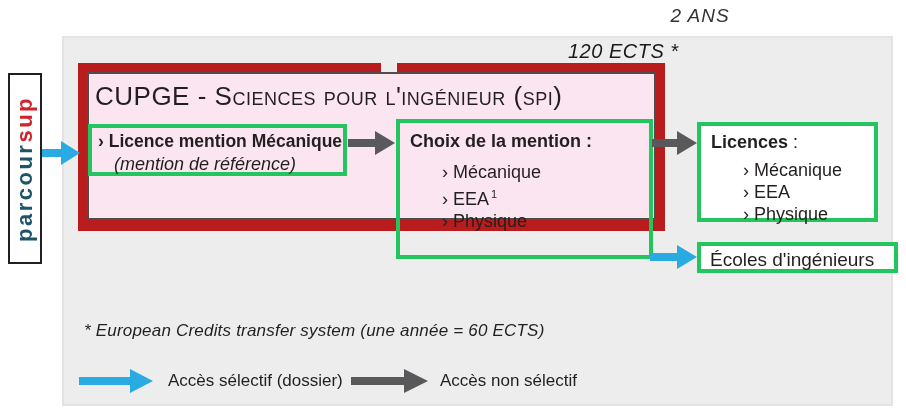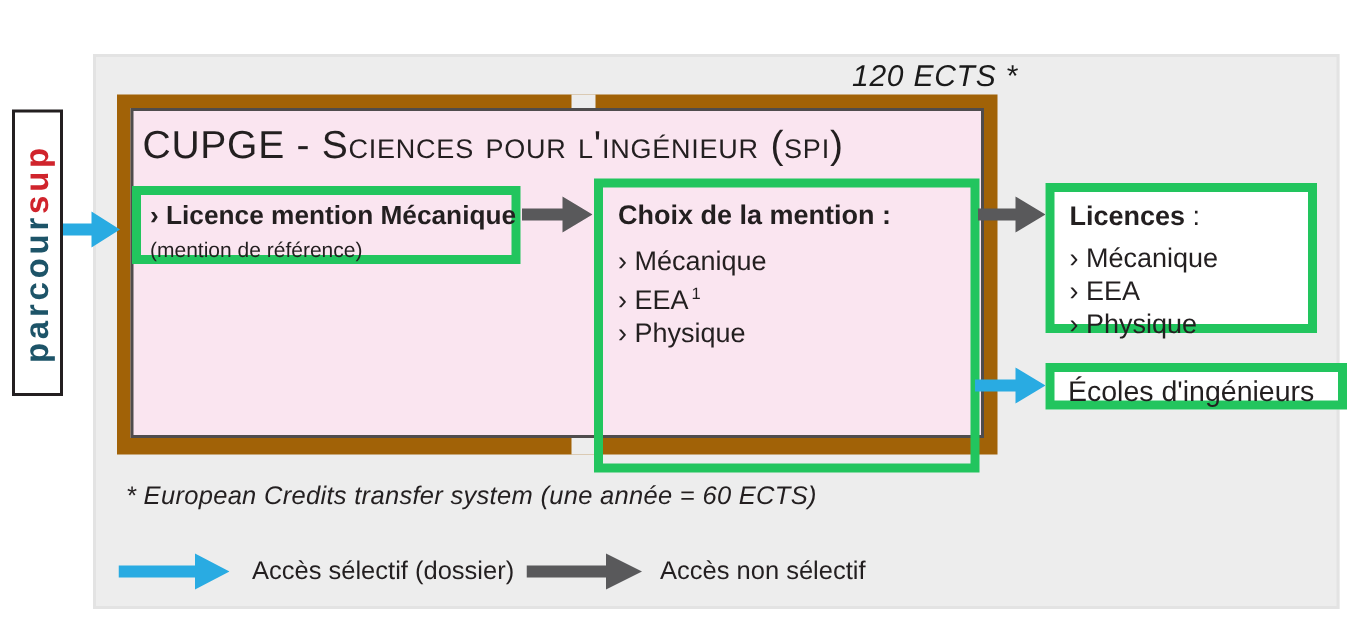--- a/index.html
+++ b/index.html
@@ -21,40 +21,40 @@
 
   .psup-box { left:8px; top:73px; width:34px; height:191px;
     background:#fff; border:2px solid #231f20; }
   .psup-text { position:absolute; left:50%; top:50%; width:184px; height:28px;
     transform:translate(-50%,-50%) rotate(-90deg);
     text-align:center; font-size:22px; font-weight:bold; letter-spacing:2.5px;
     line-height:28px; white-space:nowrap; }
   .psup-blue { color:#1d5468; }
   .psup-red  { color:#d0242c; }
 
-  .frame { left:78px; top:63px; width:587px; height:240px; background:#a16207; }
+  .frame { left:78px; top:63px; width:587px; height:168px; background:#b91c1c; }
   .pink  { position:absolute; left:9px; right:9px; top:9px; bottom:11px;
     background:#fae5f0; border:2px solid #4f4c4d; }
   .gap { left:381px; width:16px; background:#ededed; }
   .gap-top { top:63px; height:9px; }
   .gap-bot { top:292px; height:11px; }
 
   .cupge-title { position:absolute; left:6px; top:7px; font-size:26px;
     font-variant:small-caps; letter-spacing:0.5px; white-space:nowrap; }
 
-  .node { border:6px solid #22c55e; }
+  .node { border:4px solid #22c55e; }
   .entry-box { left:88px; top:124px; width:259px; height:52px; padding:2px 6px; }
   .entry-line1 { font-size:17.5px; font-weight:bold; line-height:23px; white-space:nowrap; }
-  .entry-line2 { font-size:14px; line-height:22px; }
+  .entry-line2 { font-size:18px; font-style:italic; line-height:22px;margin-left:16px; }
 
-  .choice-box { left:396px; top:119px; width:257px; height:196px; padding:7px 10px; }
+  .choice-box { left:396px; top:119px; width:257px; height:140px; padding:7px 10px; }
   .box-title { font-size:18px; font-weight:bold; line-height:23px; }
   .box-title .colon { font-weight:normal; }
   .list { margin-top:8px; }
-  .list-row { font-size:18px; line-height:22px; }
+  .list-row { font-size:18px; line-height:22px;margin-left:32px; }
   .list-row sup { font-size:11px; vertical-align:super; margin-left:2px; }
 
   .lic-box { left:697px; top:122px; width:181px; height:100px;
     background:#fff; padding:5px 10px; }
   .lic-box .list { margin-top:5px; }
 
   .schools-box { left:697px; top:242px; width:201px; height:31px;
     background:#fff; padding-left:9px; font-size:19px; line-height:27px; white-space:nowrap; }
 
   .fn1 { left:84px; top:321px; font-size:17px; font-style:italic; letter-spacing:0.2px; }
@@ -63,20 +63,21 @@
   .fn2 .fn2-text { margin-left:3px; }
 
   .legend-label { font-size:17px;text-align:center; }
   .arrow { display:block; }
 </style>
 </head>
 <body>
 
 <div class="canvas">
 
+  <div class="abs duration">2 ANS</div>
 
   <div class="abs container"></div>
 
   <div class="abs credits">120 ECTS *</div>
 
   <div class="abs frame">
     <div class="pink">
       <div class="cupge-title">CUPGE - Sciences pour l'ingénieur (spi)</div>
     </div>
   </div>

